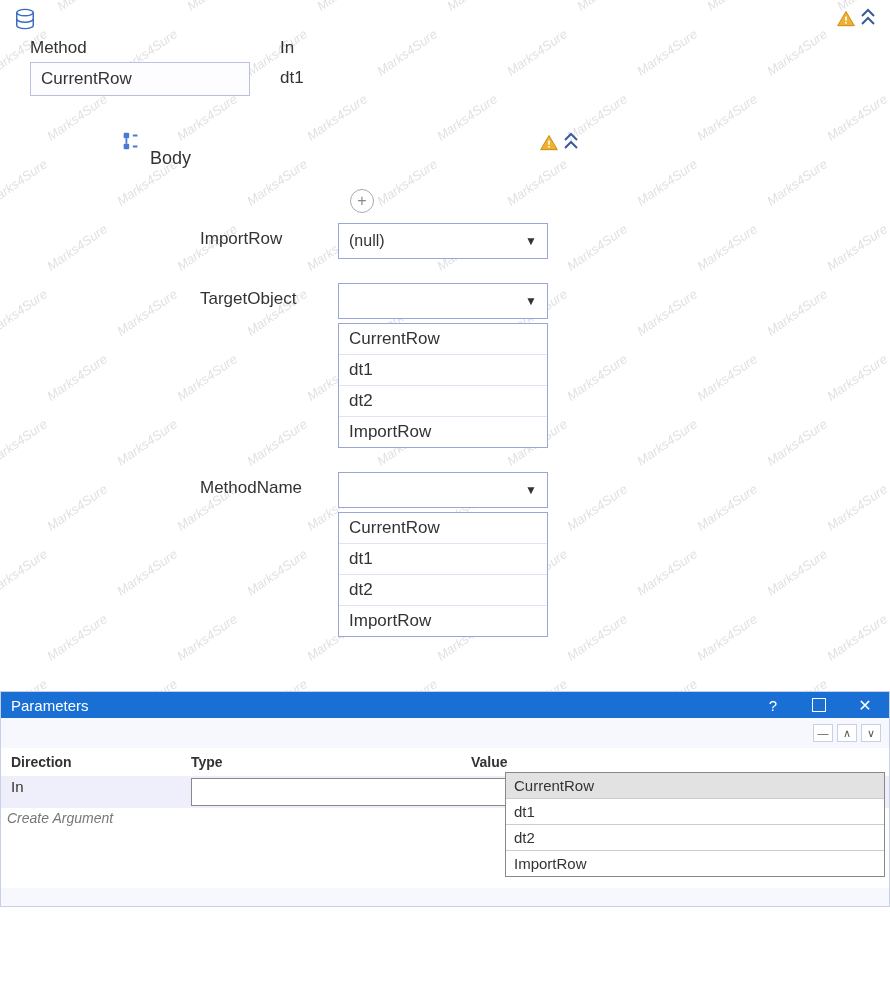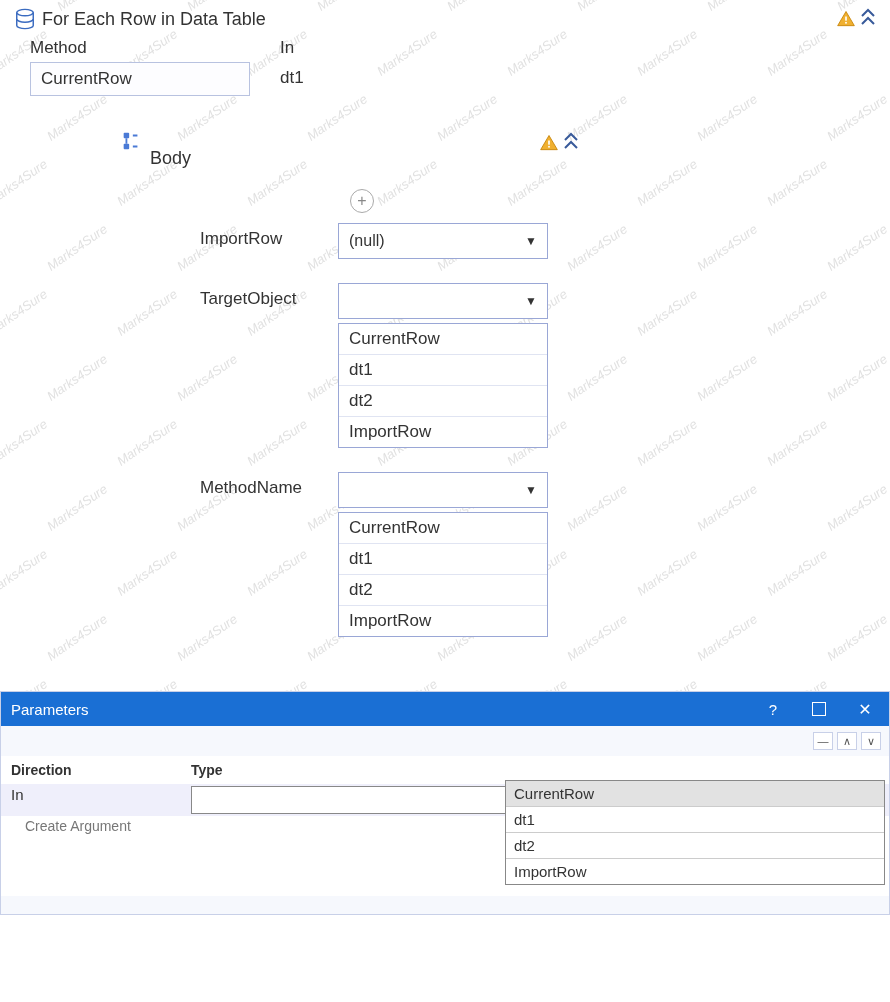--- a/index.html
+++ b/index.html
@@ -101,21 +101,21 @@
     .prop-col { display:flex; flex-direction:column; }
 
     
     .params-panel {
       margin-top: 20px;
       border: 1px solid #c8d0e8;
     }
     .params-titlebar {
       background: #1a6fd4;
       color: #fff;
-      height: 34px;
+      height: 26px;
       display:flex; align-items:center; padding: 0 10px;
       font-size: 15px;
     }
     .titlebar-right { margin-left:auto; display:flex; align-items:center; gap: 18px; }
     .win-btn { width:28px; height:20px; display:flex; align-items:center; justify-content:center; }
     .help-icon { font-size: 15px; }
     .square-icon { width:14px; height:14px; border:1.5px solid #fff; }
     .x-icon { font-size: 16px; }
     .params-toolbar {
       height: 30px; background:#f6f8fd; display:flex; justify-content:flex-end;
@@ -134,21 +134,21 @@
     .col-val { flex: 1; }
     .params-row {
       display:flex; align-items:flex-start; background:#efeffb; padding: 2px 10px;
       font-size: 15px;
     }
     .val-dropdown {
       border:1px solid #888; background:#fff; height:28px;
       display:flex; align-items:center; justify-content:flex-end; padding:0 8px;
       flex:1;
     }
-    .create-arg { padding: 2px 24px; color:#777; font-size: 14px; }
+    .create-arg { padding: 2px 6px; font-style: italic; color:#777; font-size: 14px; }
     .params-options {
       margin-left: auto; width: 380px;
       border:1px solid #888; background:#fff;
     }
     .params-options .popt {
       padding: 4px 8px; font-size: 15px; border-bottom:1px solid #ccc;
     }
     .params-options .popt.selected { background:#e2e2e2; }
     .params-options .popt:last-child { border-bottom:none; }
     .params-footer {
@@ -279,21 +279,20 @@
 
 <div class="content">
   <div class="activity-header">
     <span class="icon-db">
       <svg width="22" height="22" viewBox="0 0 24 24">
           <ellipse cx="12" cy="5" rx="9" ry="3.5" fill="none" stroke="#3a6bc0" stroke-width="1.6"></ellipse>
           <path d="M3 5v7c0 1.9 4 3.5 9 3.5s9-1.6 9-3.5V5" fill="none" stroke="#3a6bc0" stroke-width="1.6"></path>
           <path d="M3 12v7c0 1.9 4 3.5 9 3.5s9-1.6 9-3.5v-7" fill="none" stroke="#3a6bc0" stroke-width="1.6"></path>
         </svg>
     </span>
-    <span class="activity-title">For Each Row in Data Table</span>
     <span class="header-right">
       <span class="warning-icon">
         <svg width="20" height="20" viewBox="0 0 24 24">
             <path d="M12 3 L22 20 L2 20 Z" fill="#f0b030" stroke="#c48000" stroke-width="1"></path>
             <rect x="11" y="9" width="2" height="5" fill="#fff"></rect>
             <rect x="11" y="15.5" width="2" height="2" fill="#fff"></rect>
           </svg>
       </span>
       <span class="chevrons-up">
         <svg width="16" height="18" viewBox="0 0 16 18">
@@ -402,20 +401,21 @@
     </div>
     <div class="params-body-wrap">
       <div class="params-toolbar">
         <span class="tb-btn">—</span>
         <span class="tb-btn">∧</span>
         <span class="tb-btn">∨</span>
       </div>
       <div class="params-table-header">
         <span class="col-dir">Direction</span>
         <span class="col-type">Type</span>
+        <span class="col-val">Value</span>
       </div>
       <div class="params-row">
         <span class="col-dir">In</span>
         <div class="val-dropdown">
           <span class="arrow">▼</span>
         </div>
       </div>
       <div class="create-arg">Create Argument</div>
       <div class="params-options-wrap">
         <div class="params-options">

